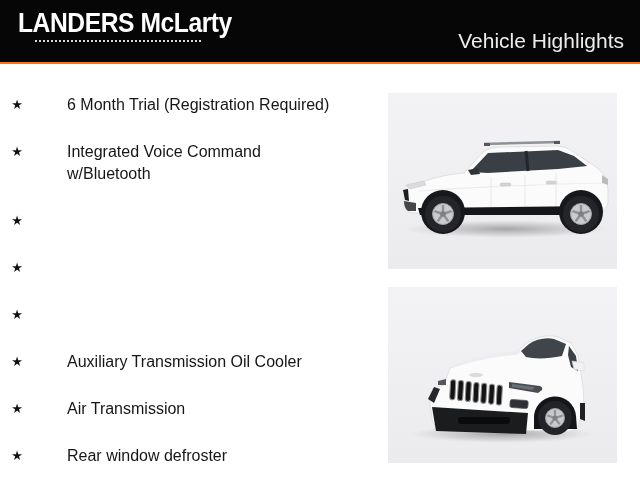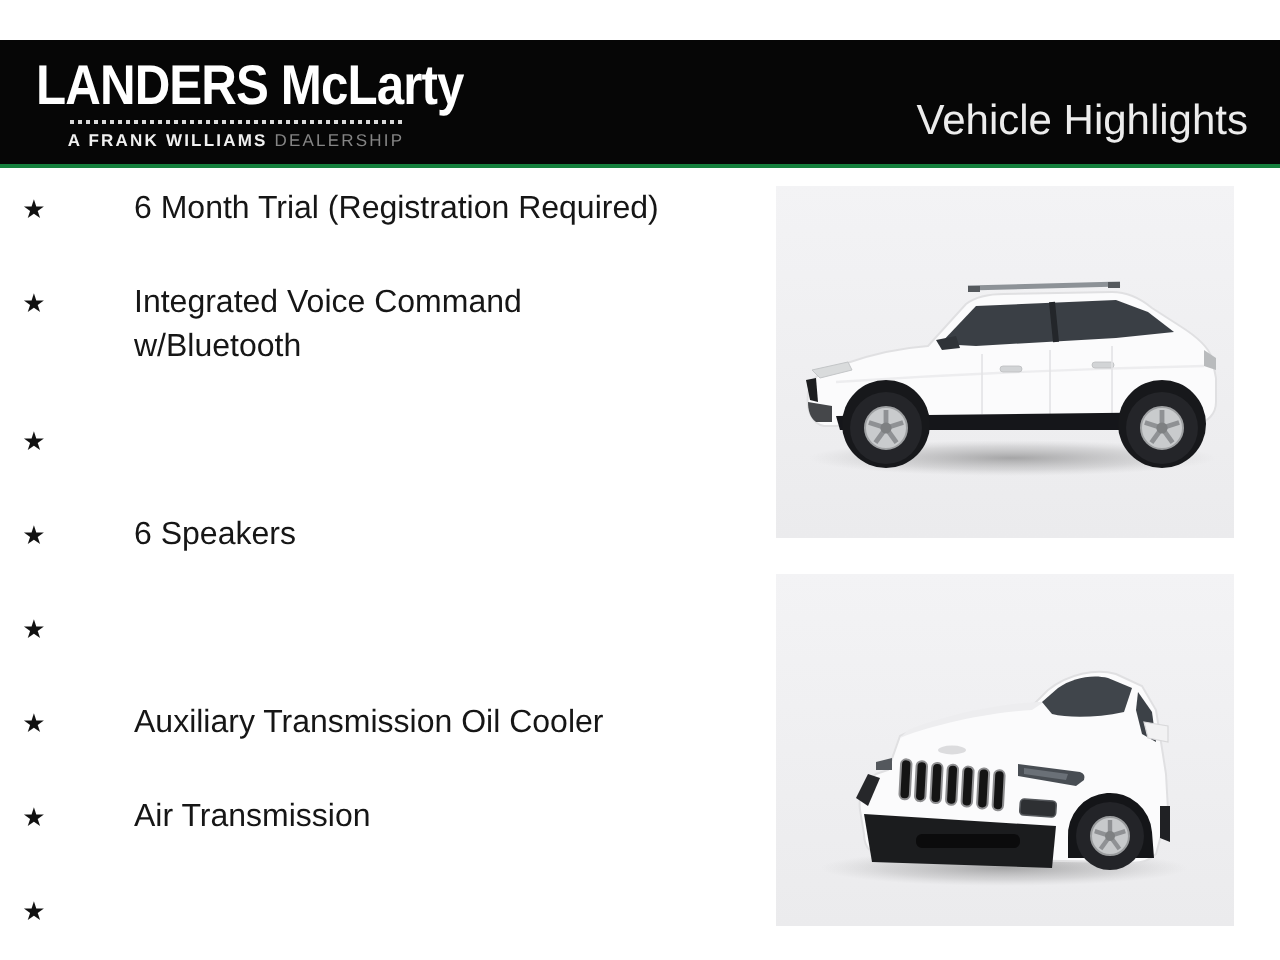--- a/index.html
+++ b/index.html
@@ -1,21 +1,21 @@
 <!DOCTYPE html>
 <html><head>
 <meta charset="utf-8">
 <style>
   html,body{margin:0;padding:0;background:#ffffff;}
   .page{position:relative;width:640px;height:480px;background:#ffffff;overflow:hidden;
         font-family:"Liberation Sans",sans-serif;}
 
   
   .header{position:absolute;left:0;top:0;width:640px;height:64px;background:#060606;
-          border-bottom:2px solid #15803d;box-sizing:border-box;margin-top:20px;}
+          border-bottom:2px solid #f97316;box-sizing:border-box;}
   .logo{position:absolute;left:18px;top:9px;width:204px;}
   .logo-title{color:#ffffff;font-size:28px;font-weight:bold;letter-spacing:-.5px;
               line-height:28px;white-space:nowrap;transform:scaleX(.88);transform-origin:left center;}
   .logo-dots{border-top:2px dotted #d8d8d8;width:166px;margin:3px 0 3px 17px;height:0;}
   .logo-brands{color:#ffffff;font-weight:bold;font-size:9.5px;letter-spacing:2.3px;
                width:200px;text-align:center;white-space:nowrap;}
   .logo-tagline{margin-top:3px;width:200px;text-align:center;font-size:8.5px;
                 letter-spacing:1.1px;color:#f0f0f0;font-weight:bold;white-space:nowrap;}
   .logo-tagline .light{color:#858585;font-weight:normal;}
   .page-title{position:absolute;right:16px;top:29px;color:#ececec;font-size:21px;}
@@ -34,58 +34,54 @@
 </style>
 </head>
 <body>
 
 <div class="page">
 
   <div class="header">
     <div class="logo">
       <div class="logo-title">LANDERS McLarty</div>
       <div class="logo-dots"></div>
-      <div class="logo-tagline">
-        <span>A FRANK WILLIAMS</span>
-        <span class="light">DEALERSHIP</span>
-      </div>
     </div>
     <div class="page-title">Vehicle Highlights</div>
   </div>
 
   <ul class="highlights">
     <li>
       <span class="star">★</span>
       <span class="txt">6 Month Trial (Registration Required)</span>
     </li>
     <li>
       <span class="star">★</span>
       <span class="txt">Integrated Voice Command
 w/Bluetooth</span>
     </li>
     <li>
       <span class="star">★</span>
     </li>
     <li>
       <span class="star">★</span>
-      <span class="txt">6 Speakers</span>
     </li>
     <li>
       <span class="star">★</span>
     </li>
     <li>
       <span class="star">★</span>
       <span class="txt">Auxiliary Transmission Oil Cooler</span>
     </li>
     <li>
       <span class="star">★</span>
       <span class="txt">Air Transmission</span>
     </li>
     <li>
       <span class="star">★</span>
+      <span class="txt">Rear window defroster</span>
     </li>
   </ul>
 
   <figure class="photo photo-1" role="img" aria-label="White Jeep Cherokee SUV, driver side profile view on light gray studio background">
     <svg viewBox="0 0 229 176">
       <defs>
         <linearGradient id="bg1" x1="0" y1="0" x2="0" y2="1">
           <stop offset="0" stop-color="#f3f3f5"></stop>
             <stop offset="1" stop-color="#ebebed"></stop>
         </linearGradient>

